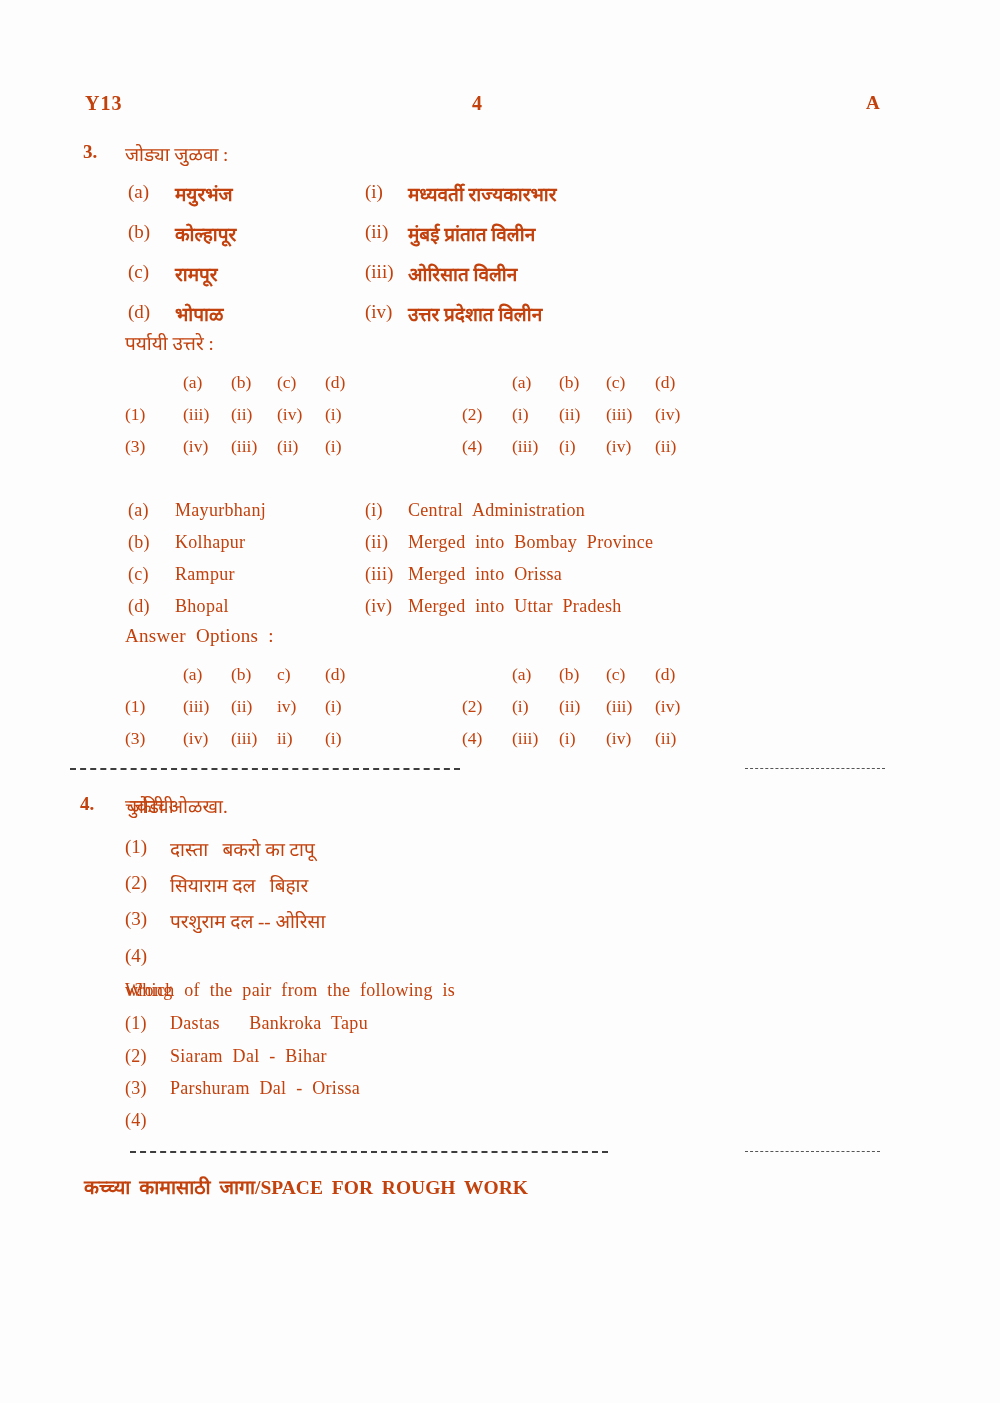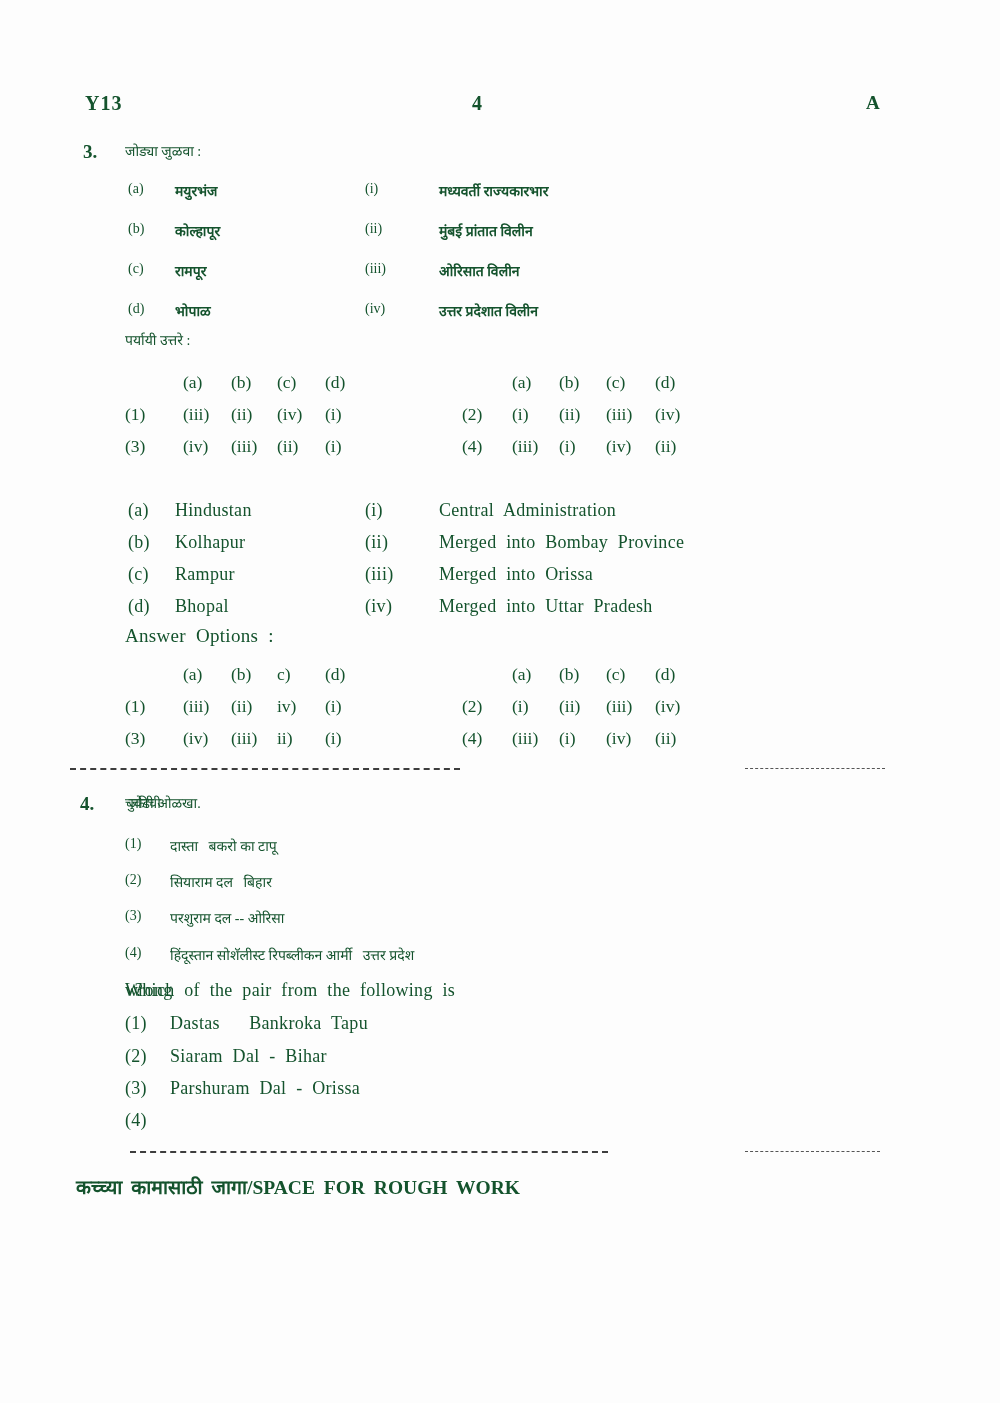--- a/index.html
+++ b/index.html
@@ -1,34 +1,34 @@
 <!DOCTYPE html>
 <html><head>
 <meta charset="utf-8">
 <style>
   html,body{margin:0;padding:0;}
   body{background:#e8e8e8;}
   .page{
     position:relative;
     width:1000px;height:1403px;
     background:#fdfdfd;
-    color:#14532d;
+    color:#c2410c;
     font-family:"Liberation Serif","DejaVu Serif",serif;
     overflow:hidden;
   }
   .row{position:absolute;left:0;width:100%;height:28px;}
   .row span{position:absolute;white-space:pre;}
   .b{font-weight:normal;}
   .semi{font-weight:600;}
   .en{font-size:18px;word-spacing:5px;letter-spacing:.3px;}
-  .dev{font-size:14px;}
+  .dev{font-size:19px;}
   .hdr{font-size:20px;font-weight:bold;letter-spacing:1px;}
   .opt{font-size:17.5px;}
   
-  .cl1{left:128px;} .ct1{left:175px;} .cl2{left:365px;} .ct2{left:408px;margin-left:31px;}
+  .cl1{left:128px;} .ct1{left:175px;} .cl2{left:365px;} .ct2{left:408px;}
   
   .on-l{left:125px;} .oa-l{left:183px;} .ob-l{left:231px;} .oc-l{left:277px;} .od-l{left:325px;}
   .on-r{left:462px;} .oa-r{left:512px;} .ob-r{left:559px;} .oc-r{left:606px;} .od-r{left:655px;}
   
   .in{left:125px;} .it{left:170px;}
   .qnum{left:80px;font-weight:bold;font-size:19px;}
   .qtitle{left:125px;}
   .divider{position:absolute;height:0;border-top:2px dashed #3d3d3d;}
   .divider.thin{border-top:1.5px dashed #555;}
   .footer-line{font-size:19.5px;font-weight:bold;word-spacing:4px;}
@@ -108,21 +108,21 @@
     <span class="opt od-l">(i)</span>
     <span class="opt on-r">(4)</span>
     <span class="opt oa-r">(iii)</span>
     <span class="opt ob-r">(i)</span>
     <span class="opt oc-r">(iv)</span>
     <span class="opt od-r">(ii)</span>
   </div>
 
   <div class="row" style="top:500px">
     <span class="en cl1">(a)</span>
-    <span class="en ct1">Hindustan</span>
+    <span class="en ct1">Mayurbhanj</span>
     <span class="en cl2">(i)</span>
     <span class="en ct2">Central Administration</span>
   </div>
   <div class="row" style="top:532px">
     <span class="en cl1">(b)</span>
     <span class="en ct1">Kolhapur</span>
     <span class="en cl2">(ii)</span>
     <span class="en ct2">Merged into Bombay Province</span>
   </div>
   <div class="row" style="top:564px">
@@ -191,21 +191,20 @@
   <div class="row" style="top:872px">
     <span class="dev in">(2)</span>
     <span class="dev it">सियाराम दल   बिहार</span>
   </div>
   <div class="row" style="top:908px">
     <span class="dev in">(3)</span>
     <span class="dev it">परशुराम दल -- ओरिसा</span>
   </div>
   <div class="row" style="top:945px">
     <span class="dev in">(4)</span>
-    <span class="dev it">हिंदूस्तान सोशॅलीस्ट रिपब्लीकन आर्मी   उत्तर प्रदेश</span>
   </div>
 
   <div class="row" style="top:980px">
     <span class="en" style="left:125px"><span>Which of the pair from the following is </span><span class="b">wrong</span><span> ?</span></span>
   </div>
 
   <div class="row" style="top:1013px">
     <span class="en in">(1)</span>
     <span class="en it">Dastas   Bankroka Tapu</span>
   </div>
@@ -218,16 +217,16 @@
     <span class="en it">Parshuram Dal - Orissa</span>
   </div>
   <div class="row" style="top:1110px">
     <span class="en in">(4)</span>
   </div>
 
   <div class="divider" style="top:1151px;left:130px;width:478px"></div>
   <div class="divider thin" style="top:1151px;left:745px;width:135px"></div>
 
   <div class="row" style="top:1173px">
-    <span class="footer-line" style="left:76px">कच्च्या कामासाठी जागा/SPACE FOR ROUGH WORK</span>
+    <span class="footer-line" style="left:84px">कच्च्या कामासाठी जागा/SPACE FOR ROUGH WORK</span>
   </div>
 
 </div>
 
 </body></html>

